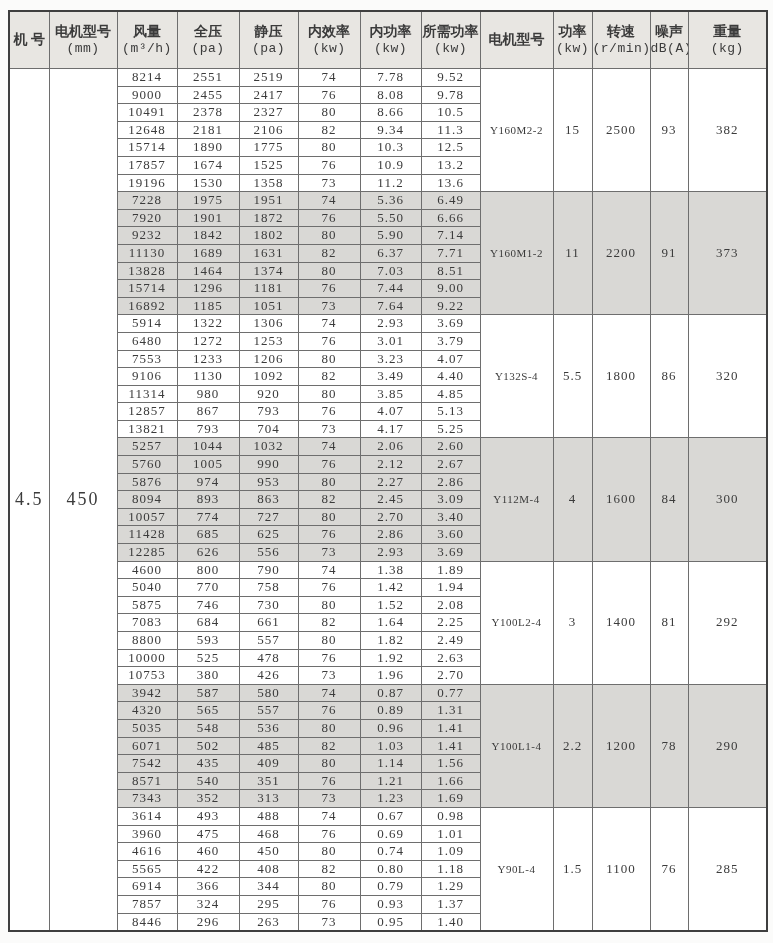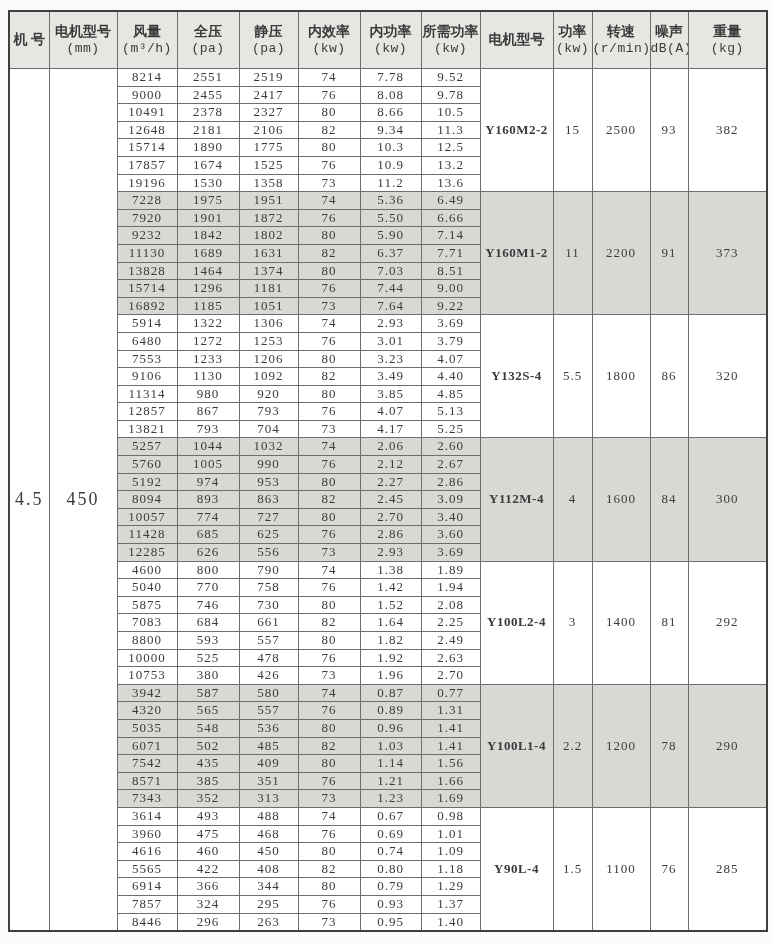--- a/index.html
+++ b/index.html
@@ -56,22 +56,21 @@
     letter-spacing: 1px;
   }
   tr.shaded td { background: #d9d8d5; }
   td.span-col {
     background: #ffffff !important;
     font-size: 18px;
     letter-spacing: 2px;
   }
   td.motor-cell {
     letter-spacing: 0.5px;
-    font-size: 13px;
-    font-weight: bold;
+    font-size: 11px;
   }
   
   col.c-machine  { width: 40px; }
   col.c-diam     { width: 68px; }
   col.c-flow     { width: 60px; }
   col.c-tp       { width: 62px; }
   col.c-sp       { width: 59px; }
   col.c-eff      { width: 62px; }
   col.c-ip       { width: 61px; }
   col.c-rp       { width: 59px; }
@@ -319,21 +318,21 @@
         </tr>
         <tr class="shaded">
           <td>5760</td>
           <td>1005</td>
           <td>990</td>
           <td>76</td>
           <td>2.12</td>
           <td>2.67</td>
         </tr>
         <tr class="shaded">
-          <td>5192</td>
+          <td>5876</td>
           <td>974</td>
           <td>953</td>
           <td>80</td>
           <td>2.27</td>
           <td>2.86</td>
         </tr>
         <tr class="shaded">
           <td>8094</td>
           <td>893</td>
           <td>863</td>
@@ -466,21 +465,21 @@
         <tr class="shaded">
           <td>7542</td>
           <td>435</td>
           <td>409</td>
           <td>80</td>
           <td>1.14</td>
           <td>1.56</td>
         </tr>
         <tr class="shaded">
           <td>8571</td>
-          <td>385</td>
+          <td>540</td>
           <td>351</td>
           <td>76</td>
           <td>1.21</td>
           <td>1.66</td>
         </tr>
         <tr class="shaded">
           <td>7343</td>
           <td>352</td>
           <td>313</td>
           <td>73</td>

